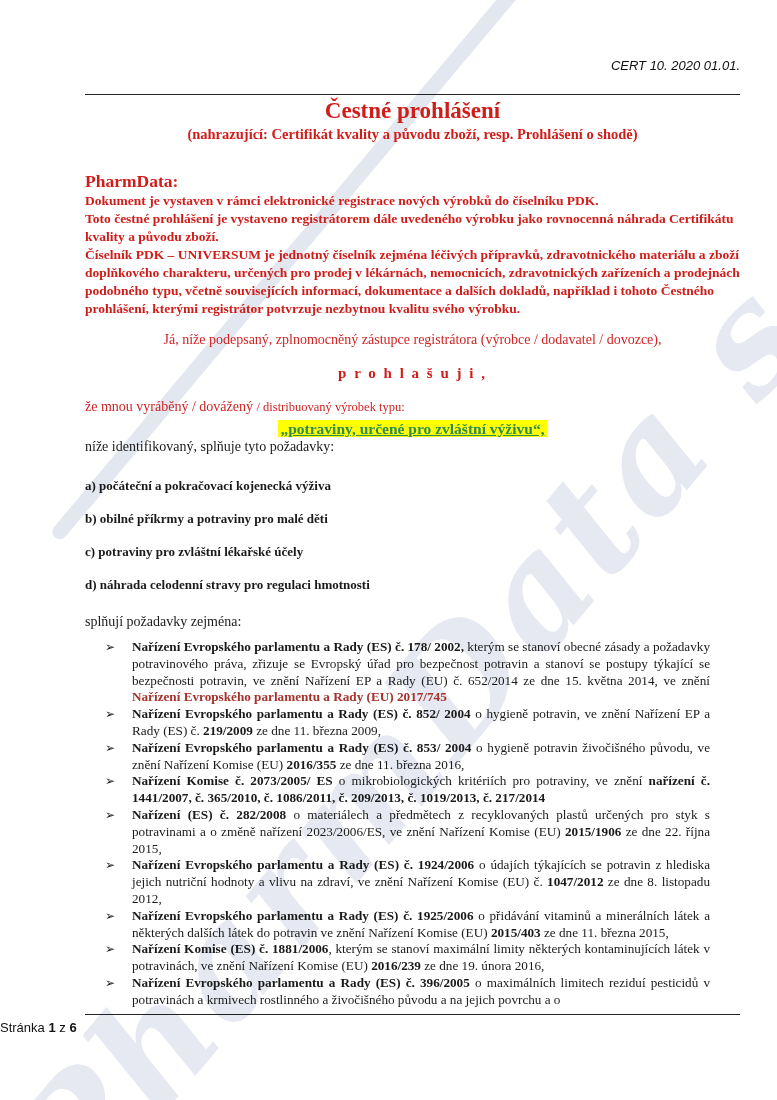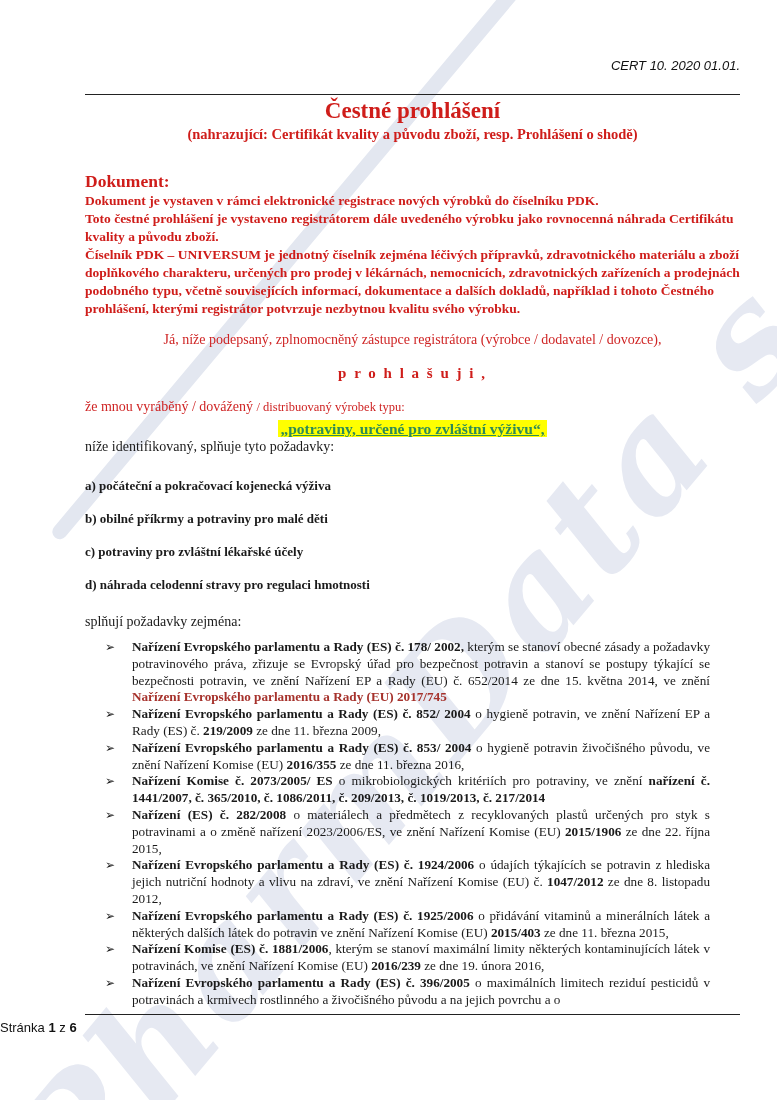--- a/index.html
+++ b/index.html
@@ -146,21 +146,21 @@
 
   <div class="content">
 
     <div class="doc-ref">CERT 10. 2020 01.01.</div>
 
     <hr class="rule-top">
 
     <div class="title">Čestné prohlášení</div>
     <div class="subtitle">(nahrazující: Certifikát kvality a původu zboží, resp. Prohlášení o shodě)</div>
 
-    <div class="preambule-heading">Dokument:</div>
+    <div class="preambule-heading">PharmData:</div>
     <div class="preambule-p">Dokument je vystaven v rámci elektronické registrace nových výrobků do číselníku PDK.</div>
     <div class="preambule-p">Toto čestné prohlášení je vystaveno registrátorem dále uvedeného výrobku jako rovnocenná náhrada Certifikátu kvality a původu zboží.</div>
     <div class="preambule-p">Číselník PDK – UNIVERSUM je jednotný číselník zejména léčivých přípravků, zdravotnického materiálu a zboží doplňkového charakteru, určených pro prodej v lékárnách, nemocnicích, zdravotnických zařízeních a prodejnách podobného typu, včetně souvisejících informací, dokumentace a dalších dokladů, například i tohoto Čestného prohlášení, kterými registrátor potvrzuje nezbytnou kvalitu svého výrobku.</div>
 
     <div class="decl-intro">Já, níže podepsaný, zplnomocněný zástupce registrátora (výrobce / dodavatel / dovozce),</div>
     <div class="decl-verb">p r o h l a š u j i ,</div>
 
     <div class="product-line"><span>že mnou vyráběný / dovážený </span><span class="small"> / distribuovaný výrobek typu:</span></div>
 
     <div class="highlight-line">

